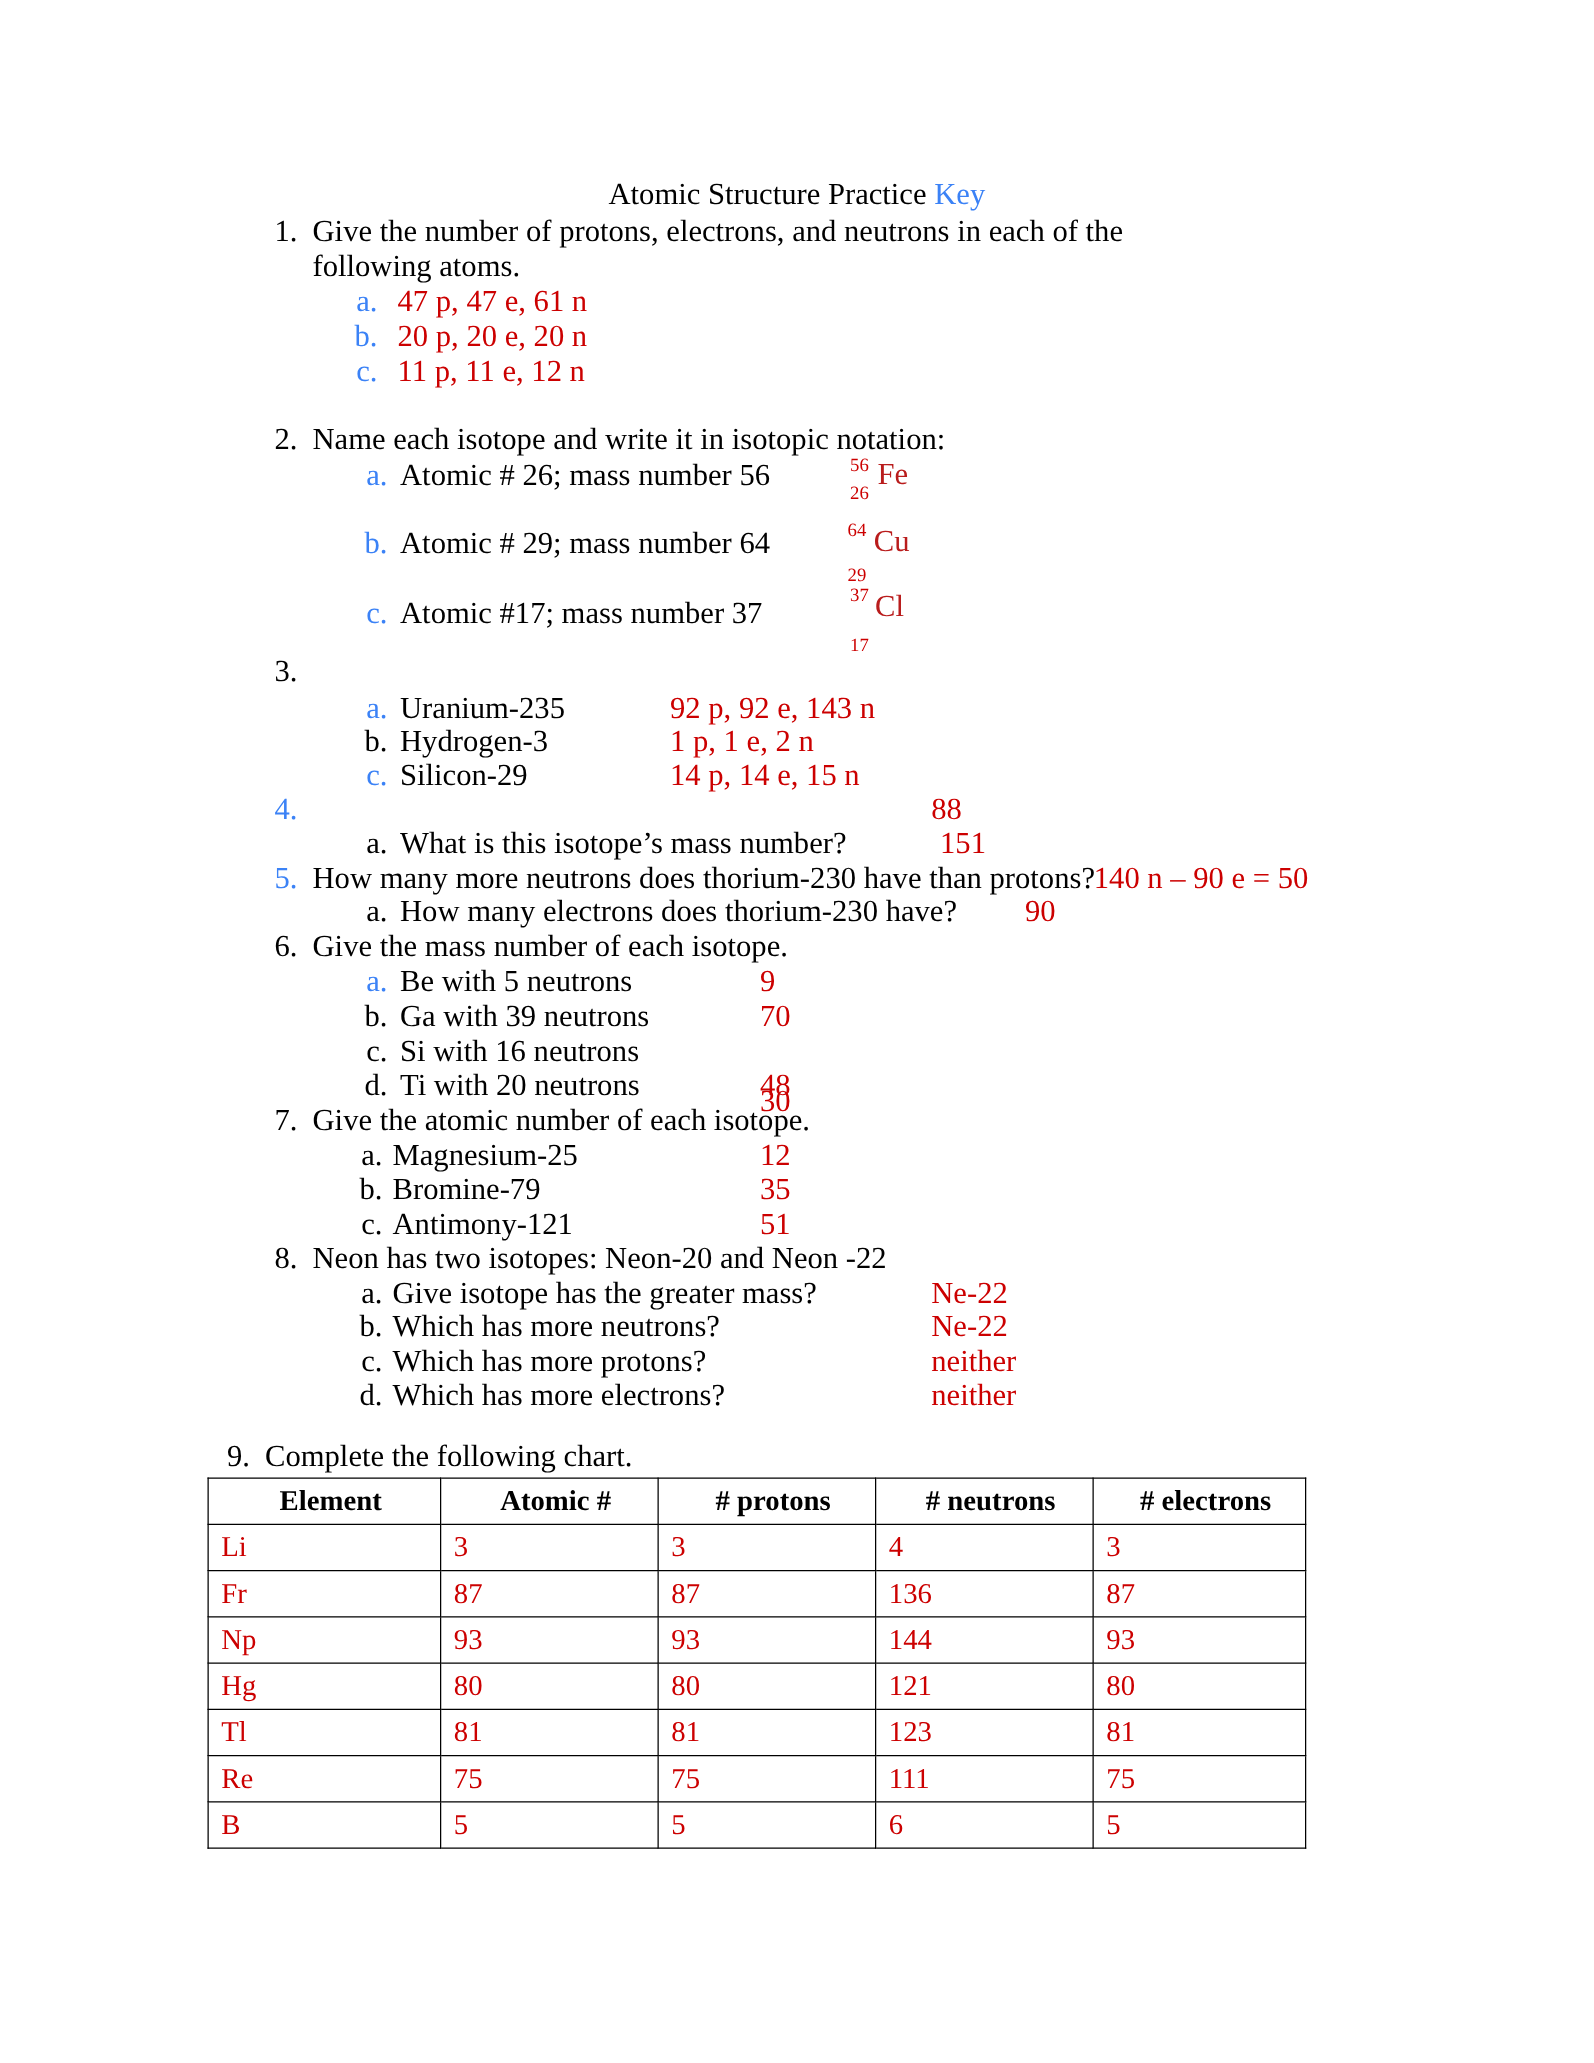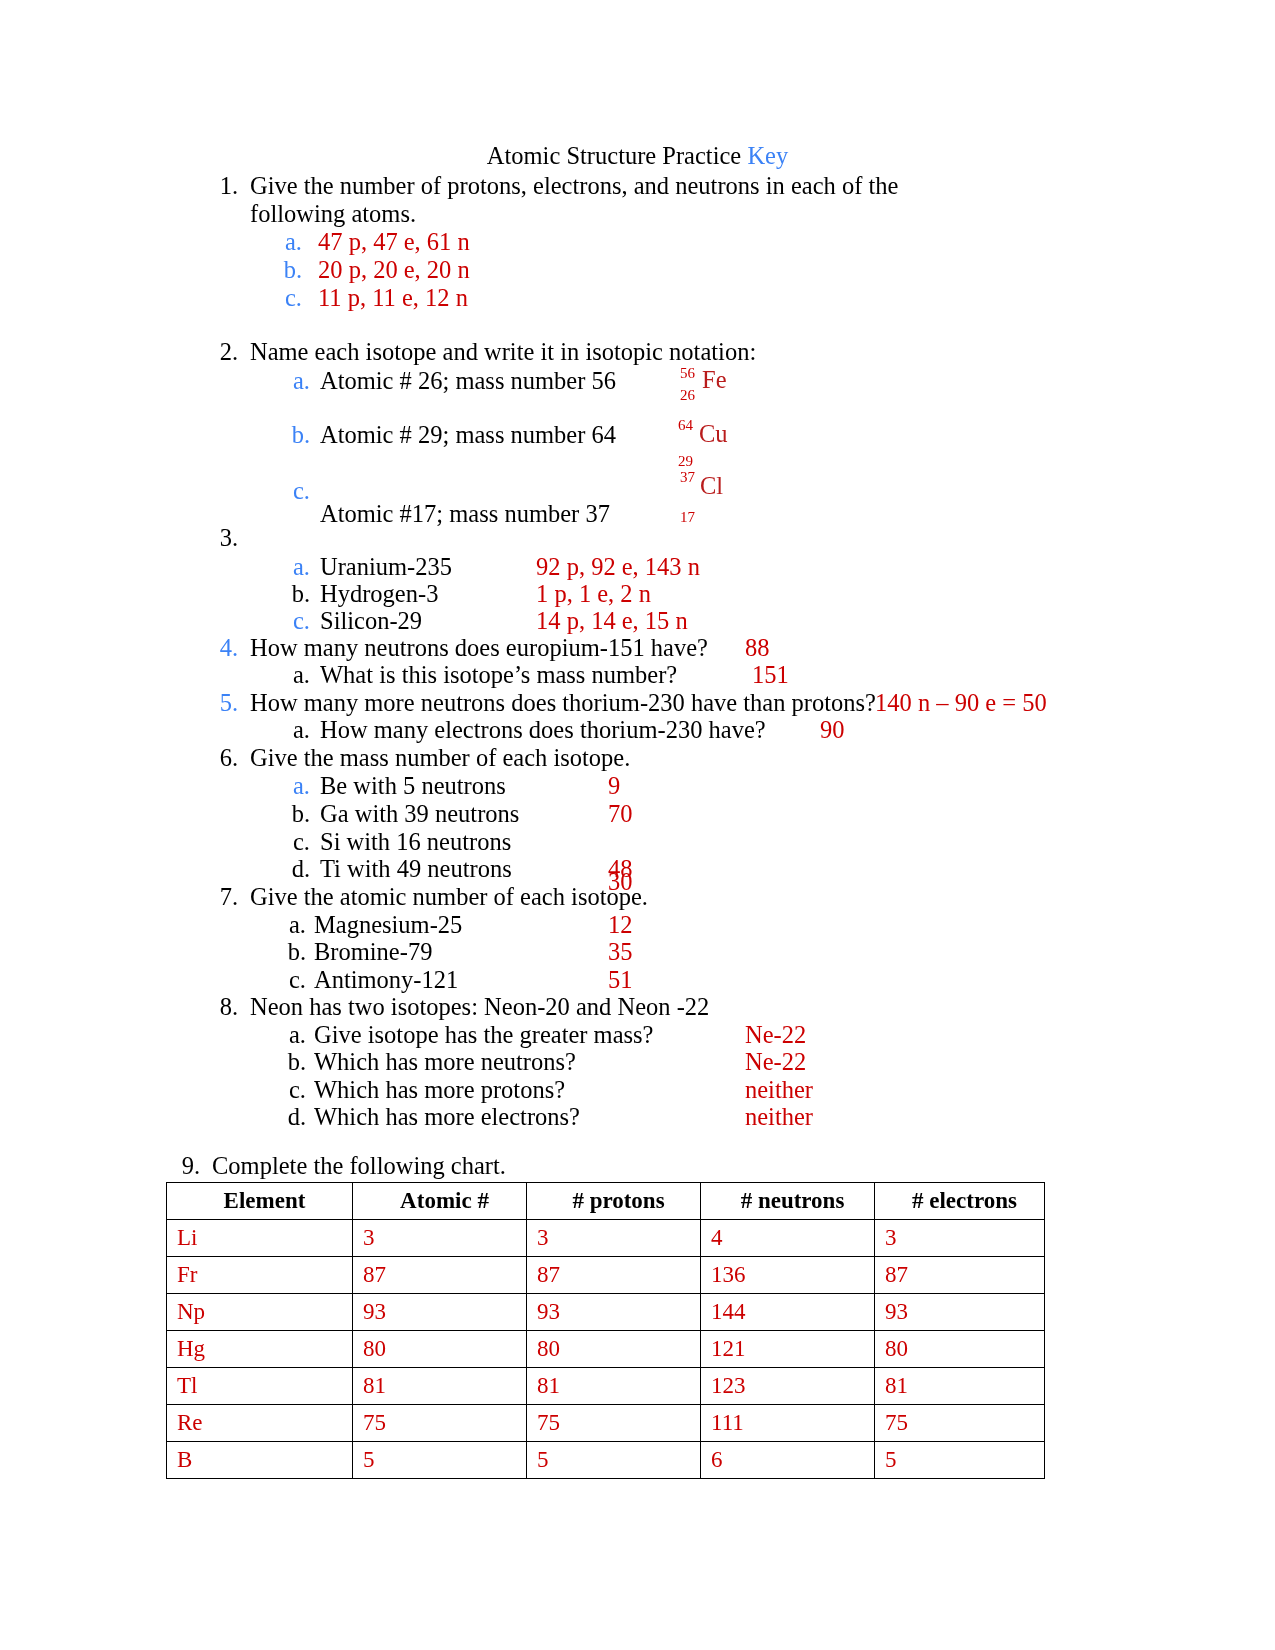--- a/index.html
+++ b/index.html
@@ -136,41 +136,40 @@
   <div class="iso" style="left:702px; top:368px;">Fe</div>
   <div class="isonum" style="left:680px; top:388px;">26</div>
 
   <div class="qnum red" style="left:280px; top:421px; width:30px;">b.</div>
   <div class="qtext" style="left:320px; top:421px;">Atomic # 29; mass number 64</div>
   <div class="isonum" style="left:678px; top:418px;">64</div>
   <div class="iso" style="left:699px; top:422px;">Cu</div>
   <div class="isonum" style="left:678px; top:454px;">29</div>
 
   <div class="qnum red" style="left:280px; top:477px; width:30px;">c.</div>
-  <div class="qtext" style="left:320px; top:500px;">Atomic #17; mass number 37</div>
+  <div class="qtext" style="left:320px; top:477px;">Atomic #17; mass number 37</div>
   <div class="isonum" style="left:680px; top:470px;">37</div>
   <div class="iso" style="left:700px; top:474px;">Cl</div>
   <div class="isonum" style="left:680px; top:510px;">17</div>
 
   <div class="qnum" style="left:198px; top:524px; width:40px;">3.</div>
 
   <div class="qnum red" style="left:280px; top:553px; width:30px;">a.</div>
   <div class="qtext" style="left:320px; top:553px;">Uranium-235</div>
   <div class="ans" style="left:536px; top:553px;">92 p, 92 e, 143 n</div>
 
   <div class="qnum" style="left:280px; top:580px; width:30px;">b.</div>
   <div class="qtext" style="left:320px; top:580px;">Hydrogen-3</div>
   <div class="ans" style="left:536px; top:580px;">1 p, 1 e, 2 n</div>
 
   <div class="qnum red" style="left:280px; top:607px; width:30px;">c.</div>
   <div class="qtext" style="left:320px; top:607px;">Silicon-29</div>
   <div class="ans" style="left:536px; top:607px;">14 p, 14 e, 15 n</div>
 
   <div class="qnum red" style="left:198px; top:634px; width:40px;">4.</div>
-  <div class="qtext" style="left:250px; top:634px;">How many neutrons does europium-151 have?</div>
   <div class="ans" style="left:745px; top:634px;">88</div>
 
   <div class="qnum" style="left:280px; top:661px; width:30px;">a.</div>
   <div class="qtext" style="left:320px; top:661px;">What is this isotope’s mass number?</div>
   <div class="ans" style="left:752px; top:661px;">151</div>
 
   <div class="qnum red" style="left:198px; top:689px; width:40px;">5.</div>
   <div class="qtext" style="left:250px; top:689px;">How many more neutrons does thorium-230 have than protons?</div>
   <div class="ans" style="left:875px; top:689px;">140 n – 90 e = 50</div>
 
@@ -187,21 +186,21 @@
 
   <div class="qnum" style="left:280px; top:800px; width:30px;">b.</div>
   <div class="qtext" style="left:320px; top:800px;">Ga with 39 neutrons</div>
   <div class="ans" style="left:608px; top:800px;">70</div>
 
   <div class="qnum" style="left:280px; top:828px; width:30px;">c.</div>
   <div class="qtext" style="left:320px; top:828px;">Si with 16 neutrons</div>
   <div class="ans" style="left:608px; top:828px;margin-top:40px;">30</div>
 
   <div class="qnum" style="left:280px; top:855px; width:30px;">d.</div>
-  <div class="qtext" style="left:320px; top:855px;">Ti with 49 neutrons</div>
+  <div class="qtext" style="left:320px; top:855px;">Ti with 20 neutrons</div>
   <div class="ans" style="left:608px; top:855px;">48</div>
 
   <div class="qnum" style="left:198px; top:883px; width:40px;">7.</div>
   <div class="qtext" style="left:250px; top:883px;">Give the atomic number of each isotope.</div>
 
   <div class="qnum" style="left:276px; top:911px; width:30px;">a.</div>
   <div class="qtext" style="left:314px; top:911px;">Magnesium-25</div>
   <div class="ans" style="left:608px; top:911px;">12</div>
 
   <div class="qnum" style="left:276px; top:938px; width:30px;">b.</div>

